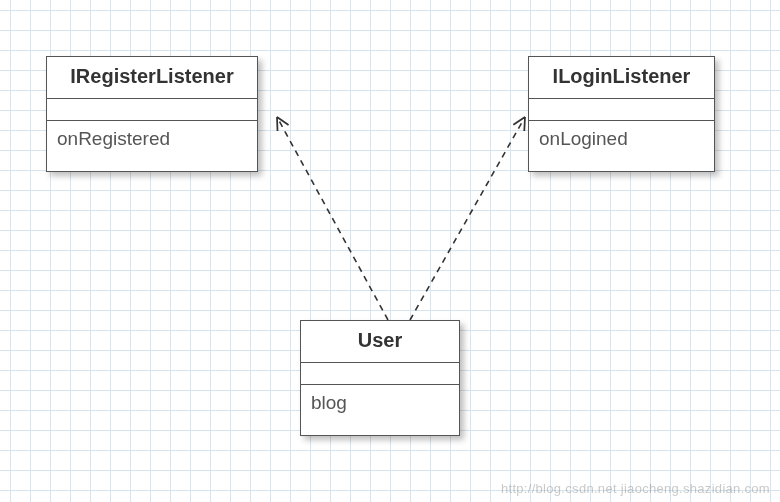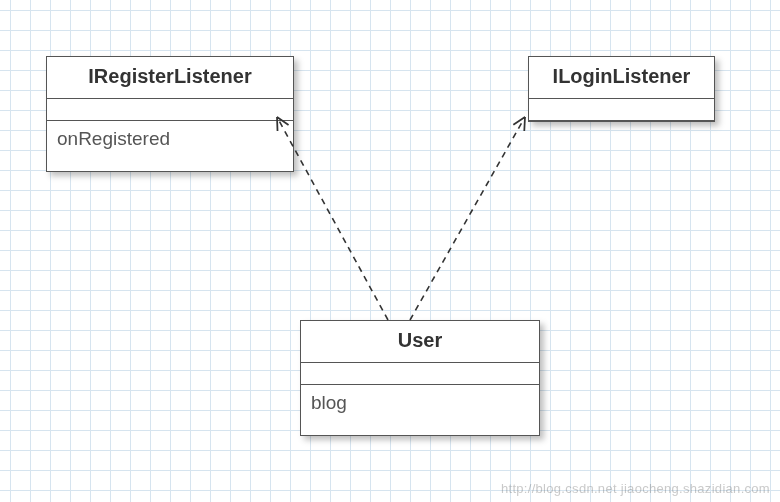--- a/index.html
+++ b/index.html
@@ -55,34 +55,37 @@
     right: 10px;
     font-size: 13px;
     color: rgba(100,100,100,0.35);
     font-family: Arial, sans-serif;
     letter-spacing: .3px;
   }
 </style>
 </head>
 <body>
 
-<div class="uml-box" style="left:46px; top:56px; width:248px;">
+<div class="uml-box" style="left:46px; top:56px; width:212px;">
   <div class="uml-title">IRegisterListener</div>
   <div class="uml-attrs"></div>
   <div class="uml-methods">
     <span class="uml-method-line">onRegistered</span>
   </div>
 </div>
 
 <div class="uml-box" style="left:528px; top:56px; width:187px;">
   <div class="uml-title">ILoginListener</div>
   <div class="uml-attrs"></div>
+  <div class="uml-methods">
+    <span class="uml-method-line">onLogined</span>
+  </div>
 </div>
 
-<div class="uml-box" style="left:300px; top:320px; width:240px;">
+<div class="uml-box" style="left:300px; top:320px; width:160px;">
   <div class="uml-title">User</div>
   <div class="uml-attrs"></div>
   <div class="uml-methods">
     <span class="uml-method-line">blog</span>
   </div>
 </div>
 
 <svg class="connectors">
   <defs>
     <marker id="arrowL" viewBox="0 0 14 14" refX="12" refY="7" markerWidth="11" markerHeight="11" orient="auto">

